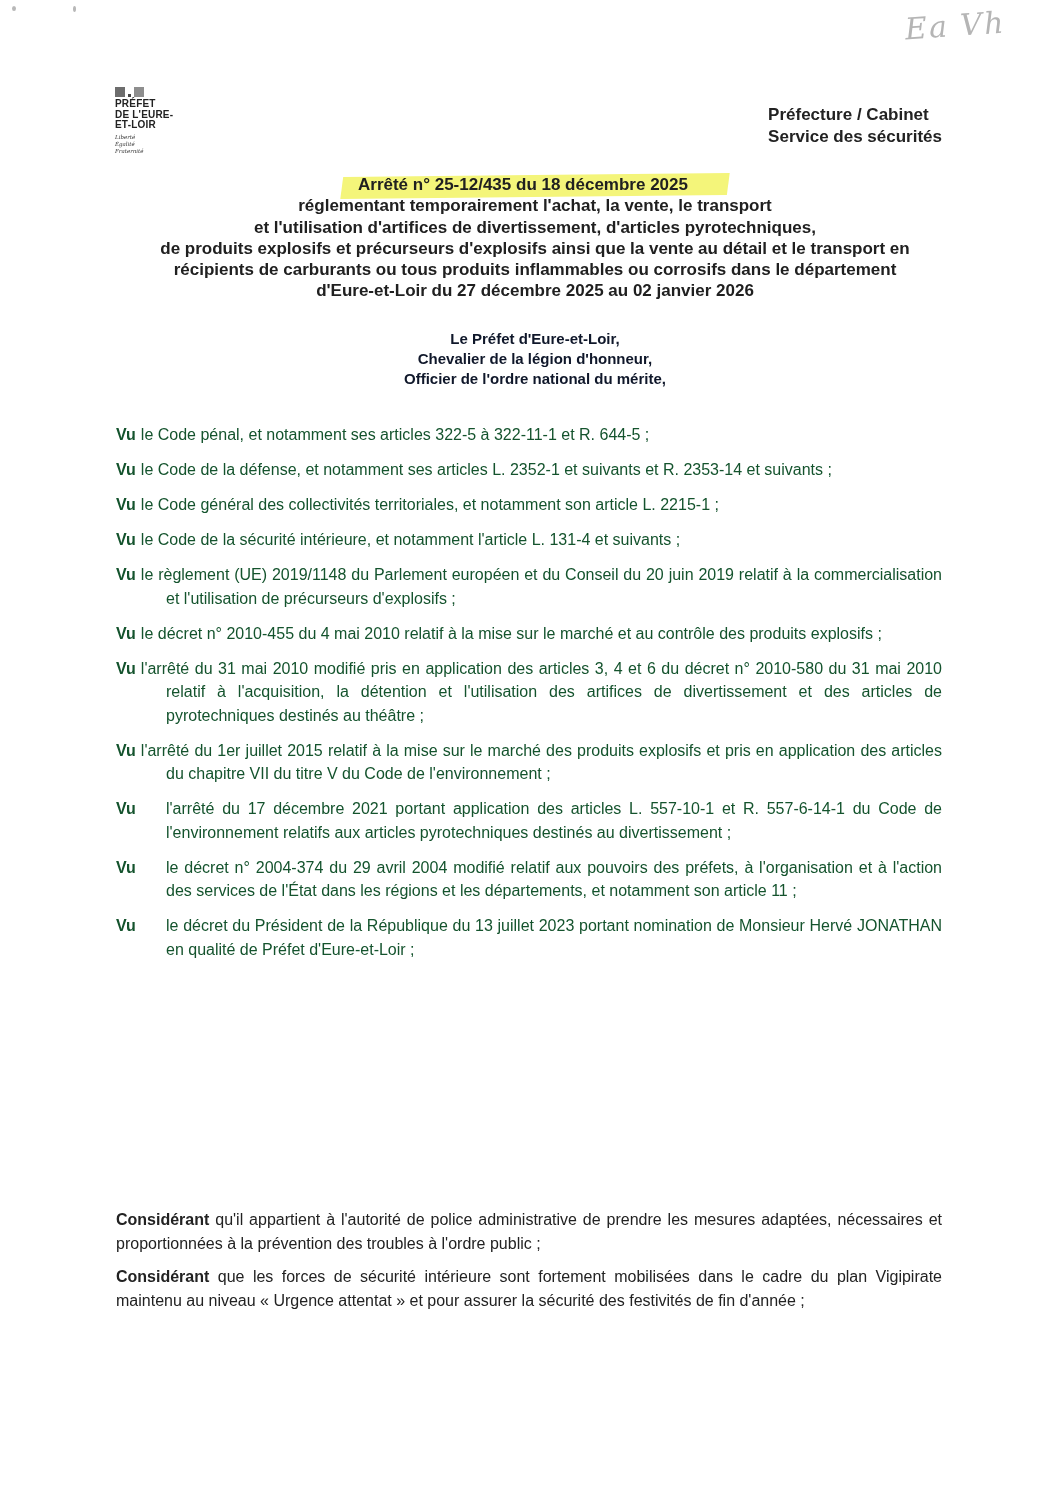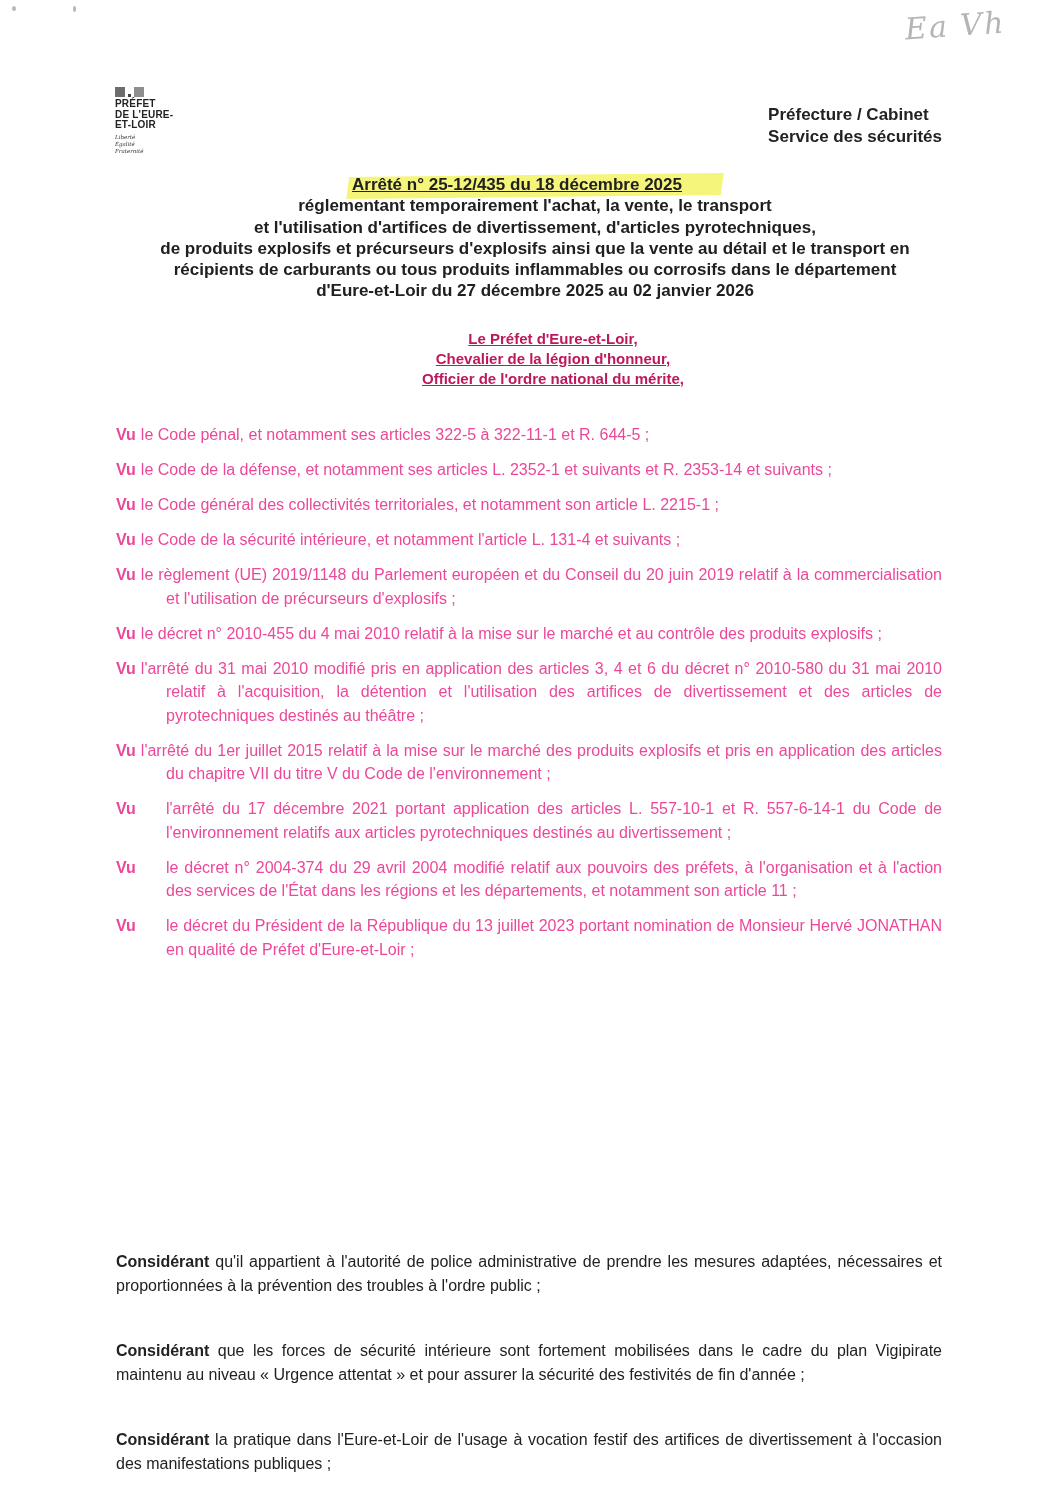--- a/index.html
+++ b/index.html
@@ -21,41 +21,41 @@
   .logo-mark .dot { width: 3px; height: 3px; background: #444; }
   .logo-mark .blk2 { width: 10px; height: 10px; background: #8e8e8e; }
   .logo-name { font-weight: bold; font-size: 10px; line-height: 10.5px; color: #222; letter-spacing: 0.2px; }
   .logo-motto { font-family: "DejaVu Serif", serif; font-style: italic; font-size: 5.5px; line-height: 7px; color: #333; margin-top: 3px; }
 
   .service { position: absolute; right: 105px; top: 104px; 
     font-weight: bold; font-size: 17px; line-height: 22px; color: #222; }
 
   .title-block { position: absolute; left: 60px; width: 950px; top: 174px; text-align: center;
     font-weight: bold; font-size: 17px; line-height: 21.3px; color: #202020; }
-  .title-number { display: inline-block; position: relative; padding: 0 40px 0 4px; text-decoration: underline; }
+  .title-number { display: inline-block; position: relative; padding: 0 40px 0 16px; }
   .title-number .hl { position: absolute; left: 0; right: 0; top: 1px; bottom: -2px;
     background: #f4f57a; transform: skewX(-8deg) rotate(-0.6deg); z-index: 0; }
   .title-number span.txt { position: relative; z-index: 1; }
 
-  .prefet-block { position: absolute; left: 78px; width: 950px; top: 329px; text-align: center;
-    font-weight: bold; font-size: 15px; line-height: 20px; color: #be185d; text-decoration: underline; }
+  .prefet-block { position: absolute; left: 60px; width: 950px; top: 329px; text-align: center;
+    font-weight: bold; font-size: 15px; line-height: 20px; color: #0f172a; }
 
   .visas { position: absolute; left: 116px; width: 826px; top: 423px;
-    font-size: 16px; line-height: 23.5px; color: #ec4899; }
+    font-size: 16px; line-height: 23.5px; color: #14532d; }
   .vu { display: flex; margin-bottom: 11.5px; }
   .vu .kw { font-weight: bold; flex: 0 0 auto; }
   .vu.hang { display: block; padding-left: 50px; text-indent: -50px; text-align: justify; }
   .vu.hang .kw { display: inline; margin-right: 5px; }
   .vu.tab { display: flex; }
   .vu.tab .kw { width: 50px; }
   .vu.tab .txt { flex: 1; text-align: justify; }
 
   .considerants { position: absolute; left: 116px; width: 826px; top: 1208px;
     font-size: 16px; line-height: 23.5px; color: #222; }
-  .cons { text-align: justify; margin-bottom: 10px; margin-top: 42px; }
+  .cons { text-align: justify; margin-bottom: 10px; }
   .cons .kw { font-weight: bold; }
 </style>
 </head>
 <body>
 
 <div class="speck" style="left:12px;top:6px;width:4px;height:5px;"></div>
 <div class="speck" style="left:73px;top:6px;width:3px;height:6px;"></div>
 
 <div class="handwriting">Ea Vh</div>
 
@@ -119,14 +119,13 @@
     </div>
   <div class="vu tab">
       <span class="kw">Vu</span>
       <span class="txt">le décret du Président de la République du 13 juillet 2023 portant nomination de Monsieur Hervé JONATHAN en qualité de Préfet d'Eure-et-Loir ;</span>
     </div>
 </div>
 
 <div class="considerants">
   <div class="cons"><span class="kw">Considérant</span> <span>qu'il appartient à l'autorité de police administrative de prendre les mesures adaptées, nécessaires et proportionnées à la prévention des troubles à l'ordre public ;</span></div>
   <div class="cons"><span class="kw">Considérant</span> <span>que les forces de sécurité intérieure sont fortement mobilisées dans le cadre du plan Vigipirate maintenu au niveau « Urgence attentat » et pour assurer la sécurité des festivités de fin d'année ;</span></div>
-  <div class="cons"><span class="kw">Considérant</span> <span>la pratique dans l'Eure-et-Loir de l'usage à vocation festif des artifices de divertissement à l'occasion des manifestations publiques ;</span></div>
 </div>
 
 </body></html>

